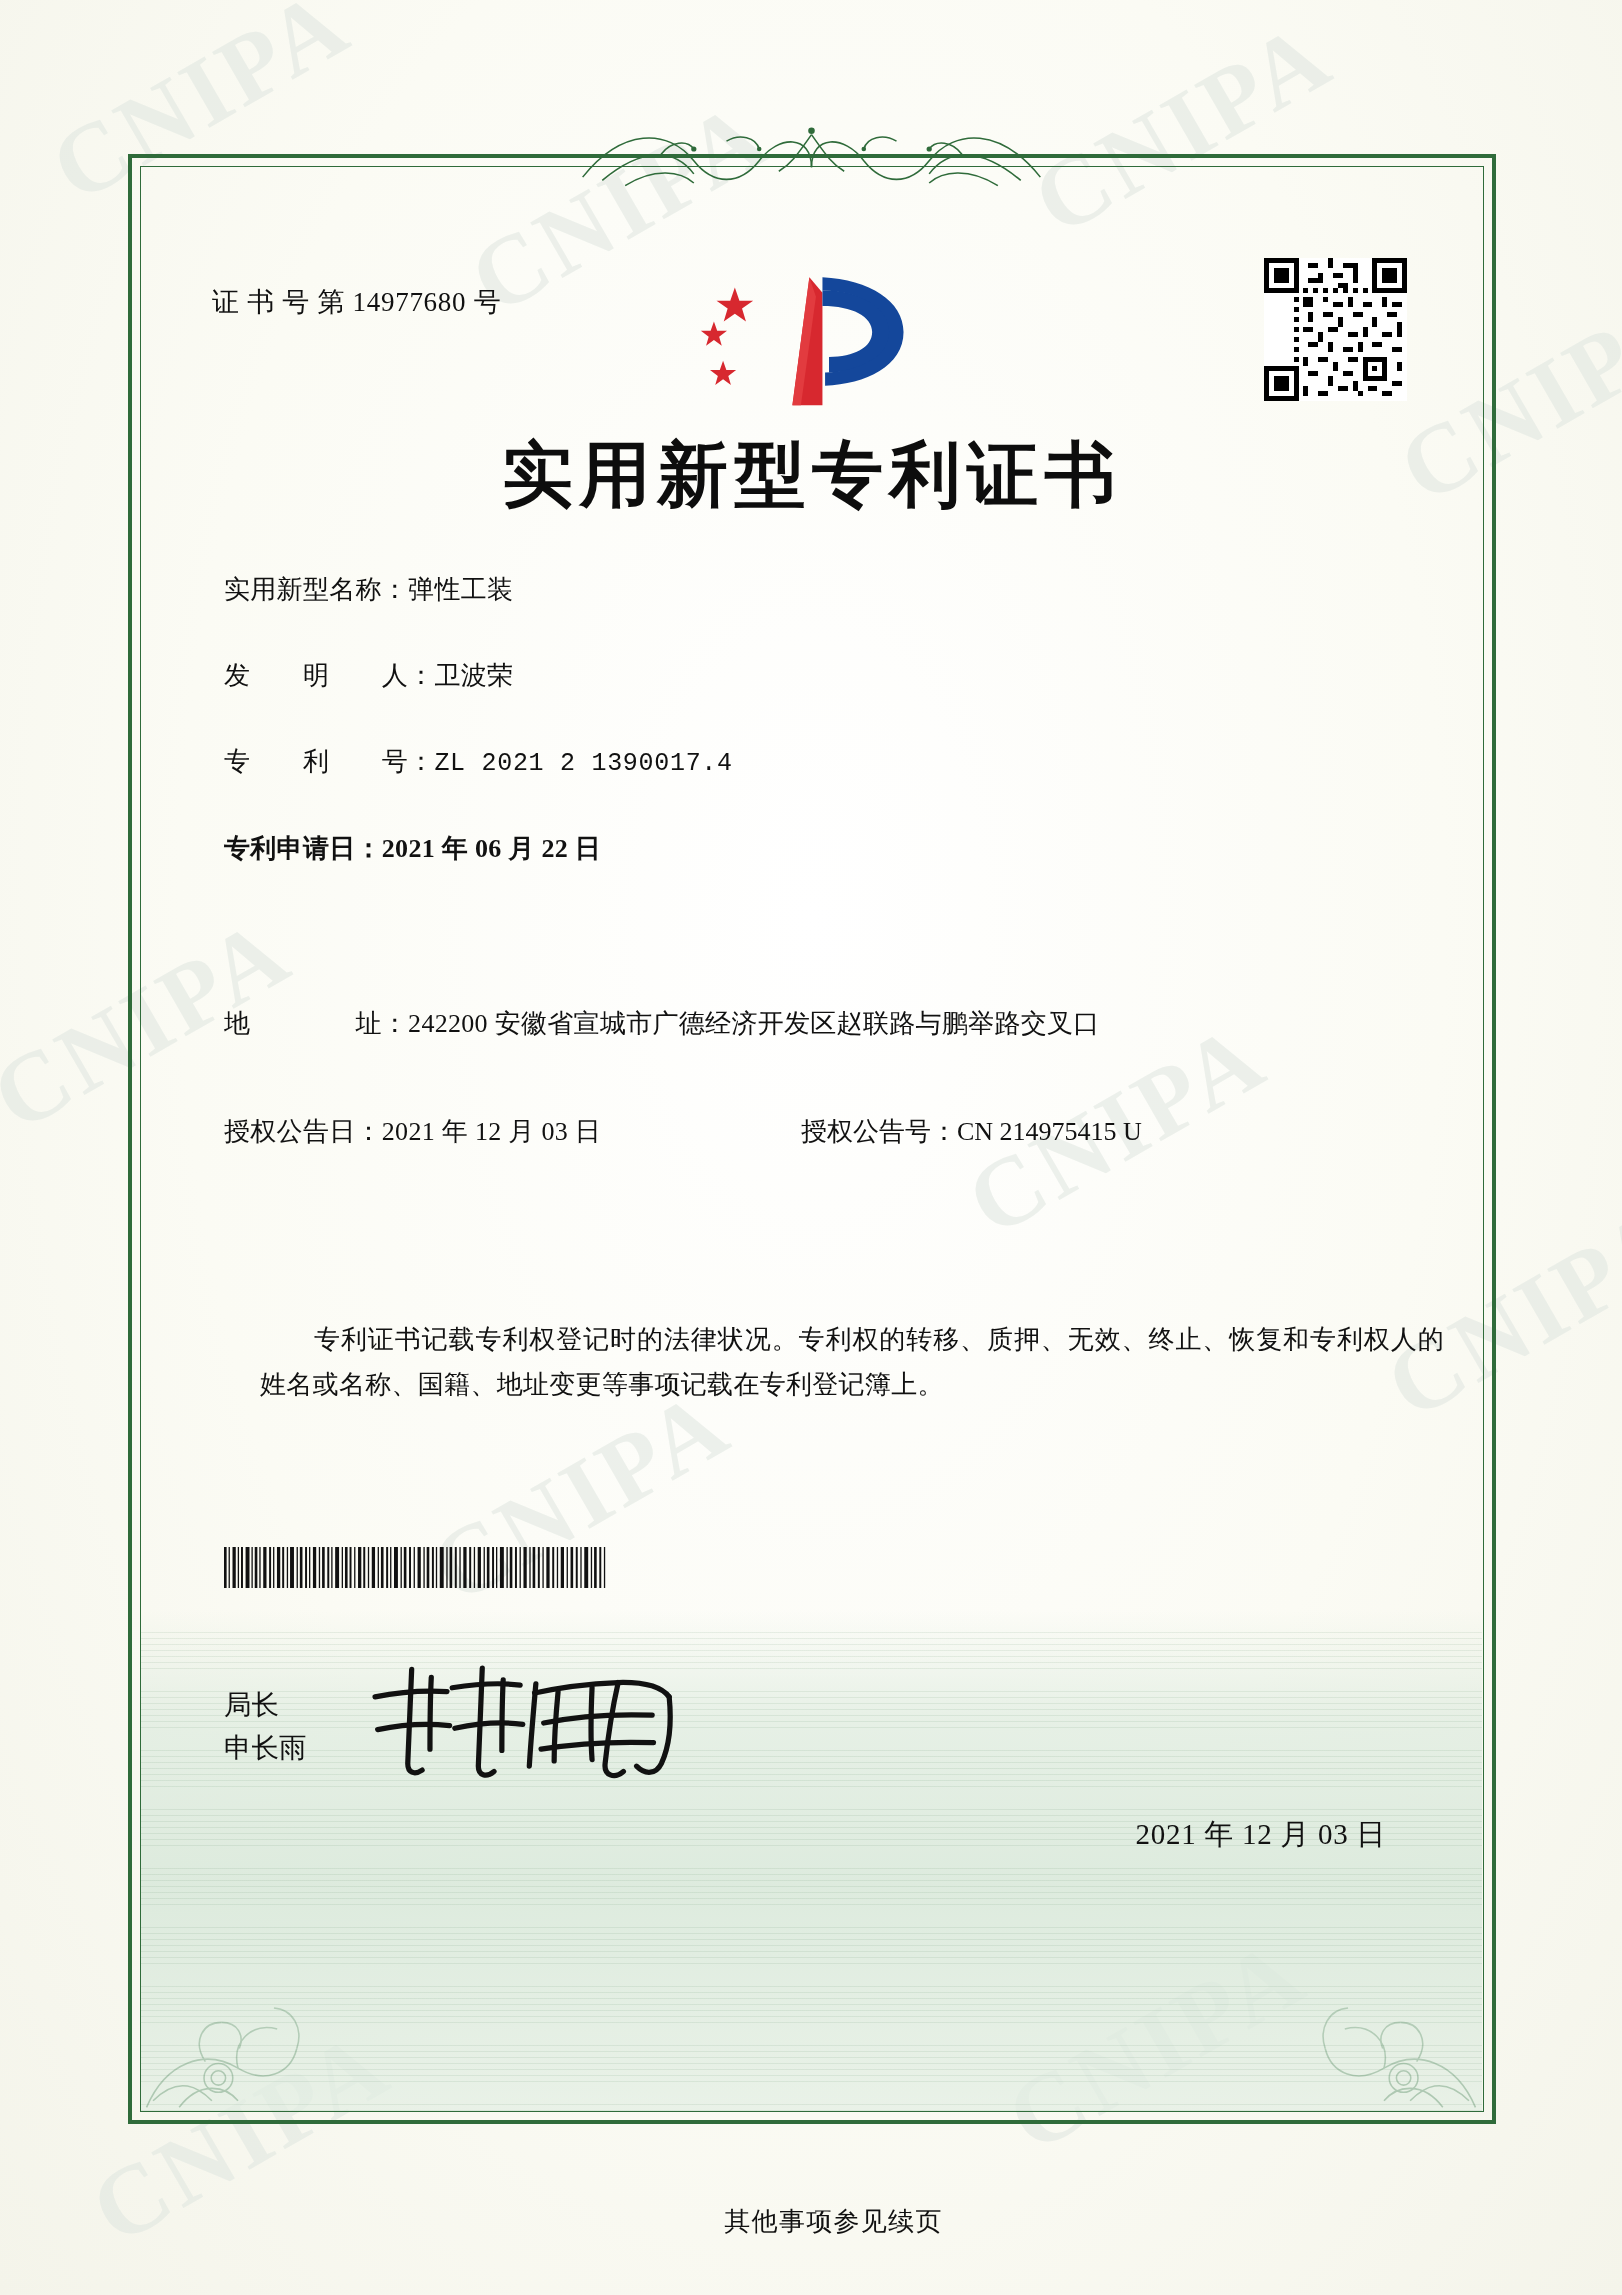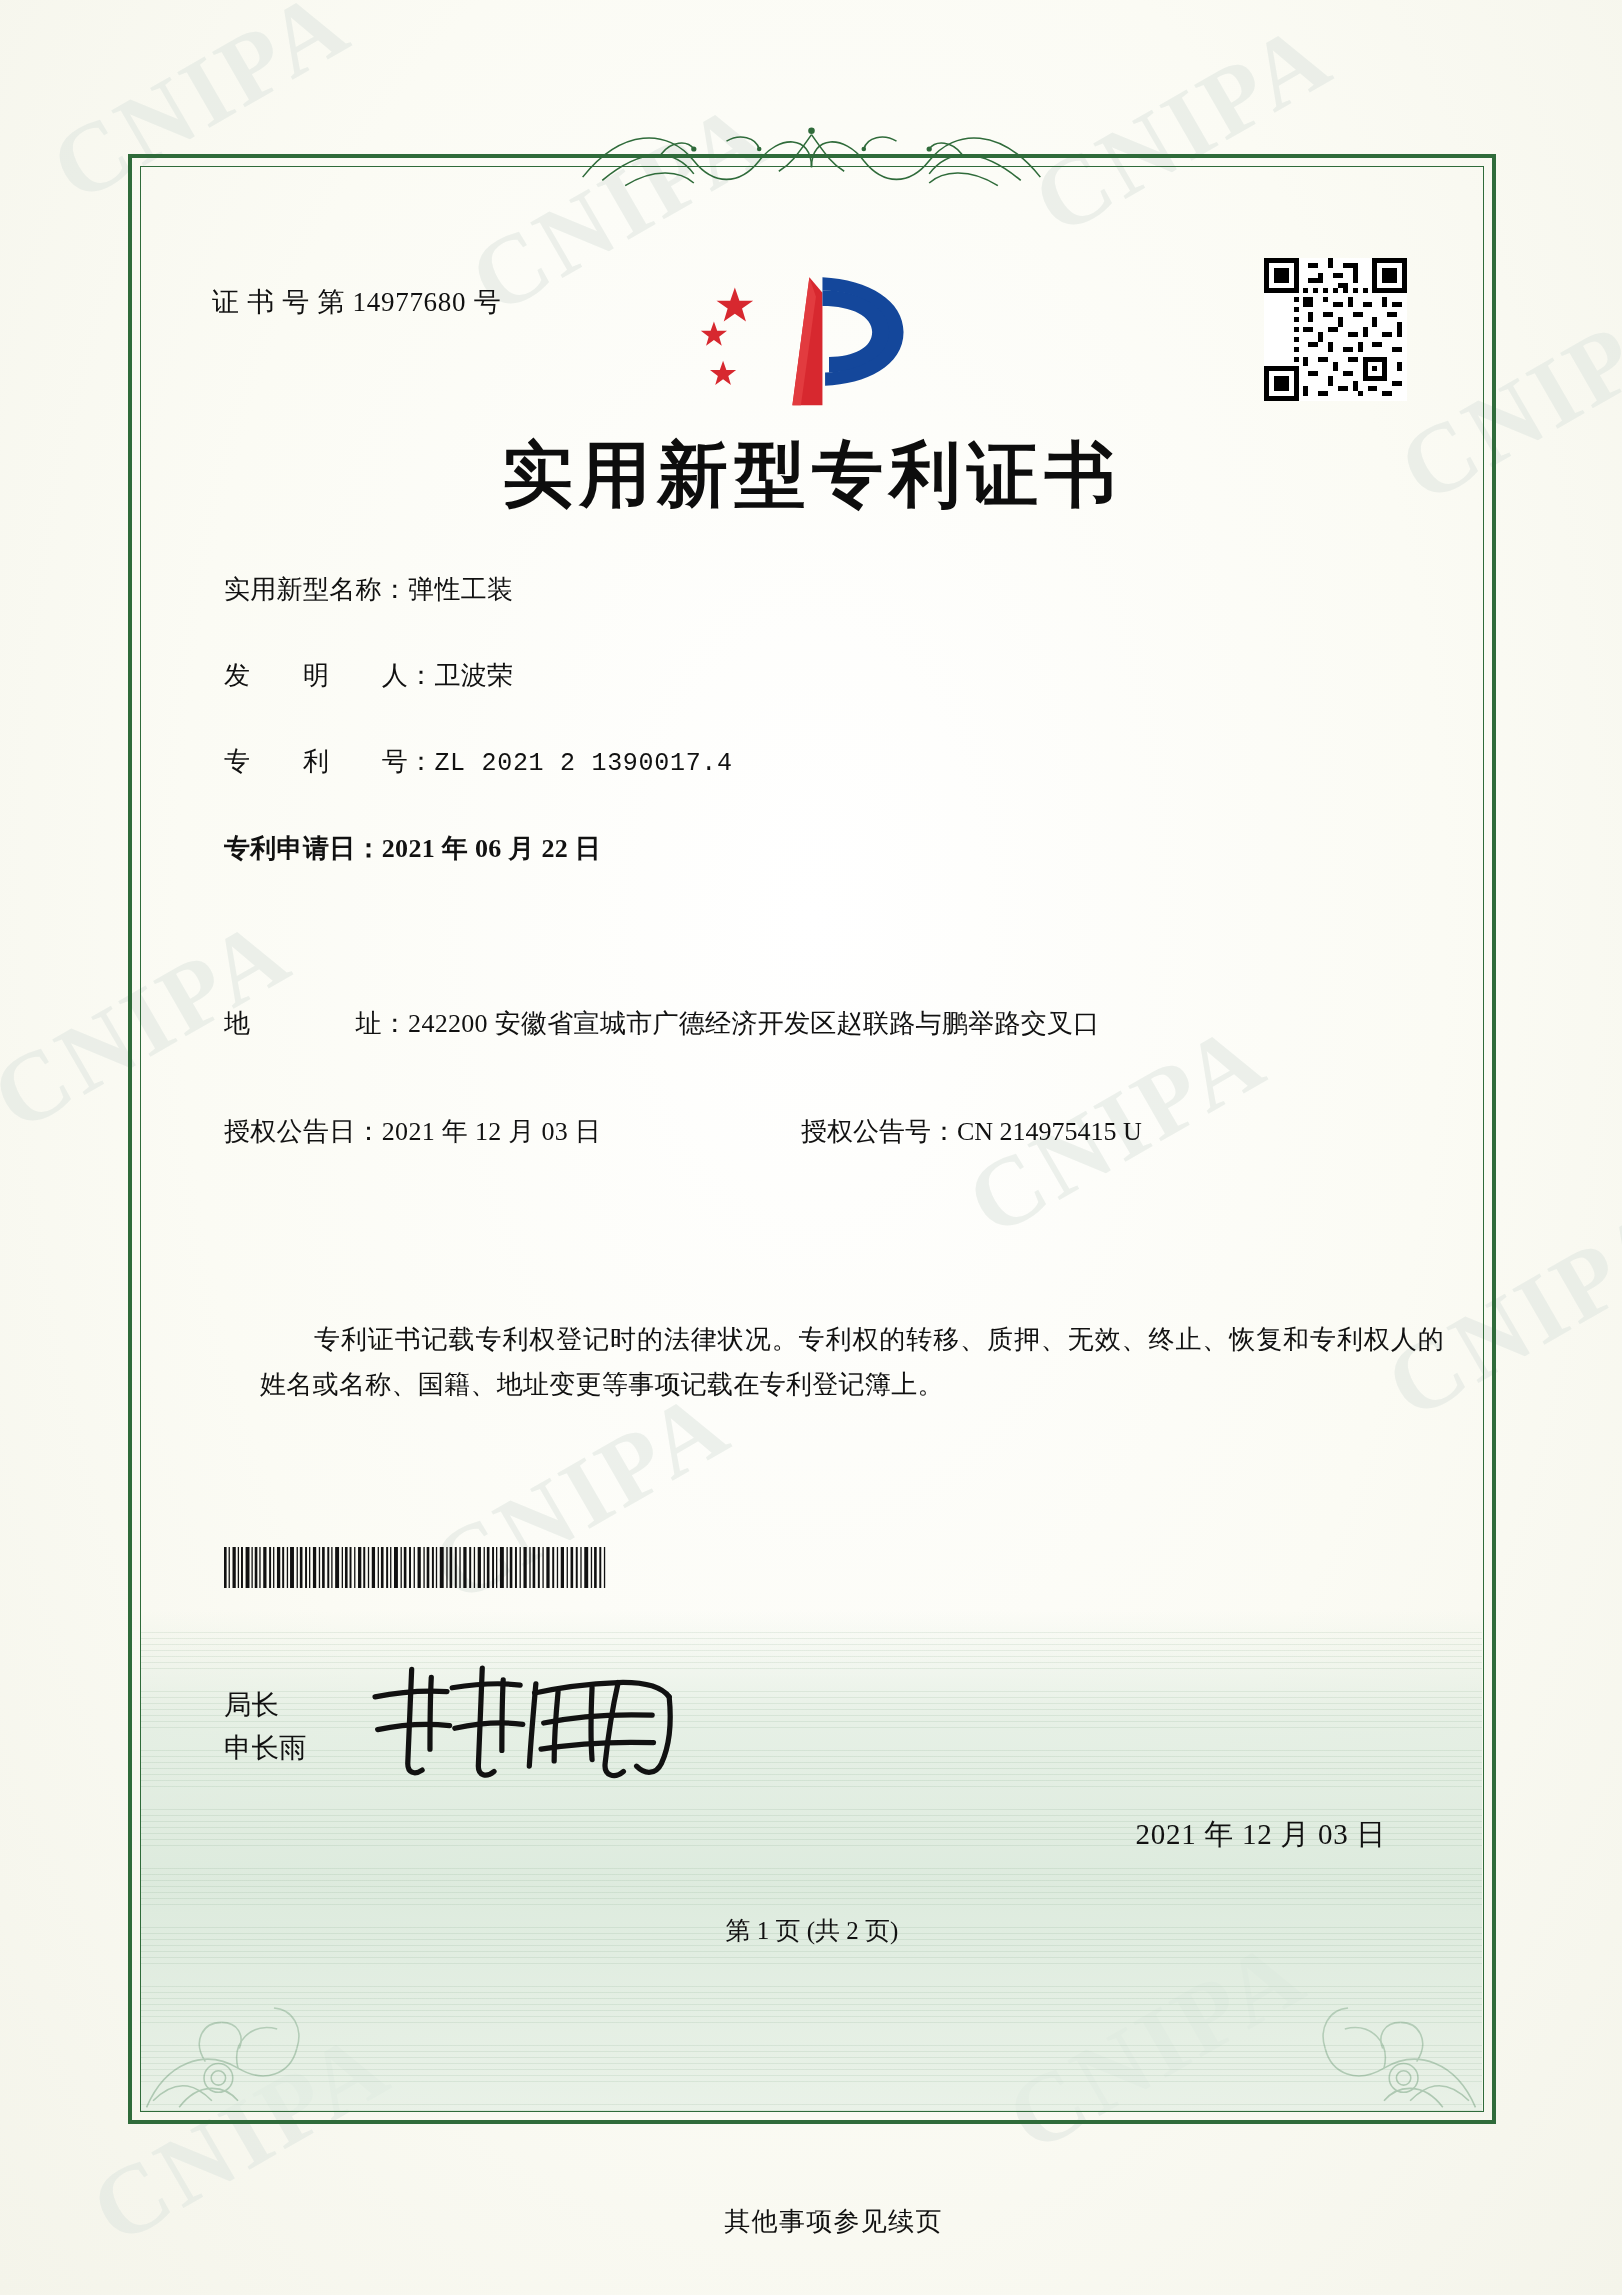--- a/index.html
+++ b/index.html
@@ -567,18 +567,17 @@
         <path d="M300,62 C296,104 294,140 294,168"></path>
         <path d="M352,56 C350,100 350,140 352,166"></path>
         <path d="M278,110 C326,100 386,96 444,98"></path>
         <path d="M274,150 C322,142 384,138 446,140"></path>
         <path d="M392,48 C382,92 376,134 372,172 C370,190 386,196 400,184"></path>
       </g>
     </svg>
 
     <div id="sig-date">2021 年 12 月 03 日</div>
 
-    <div id="page-count">第 1 页 (共 2 页)</div>
   </div>
 
   <div id="footer-note">其他事项参见续页</div>
 </div>
 
 
 </body></html>

